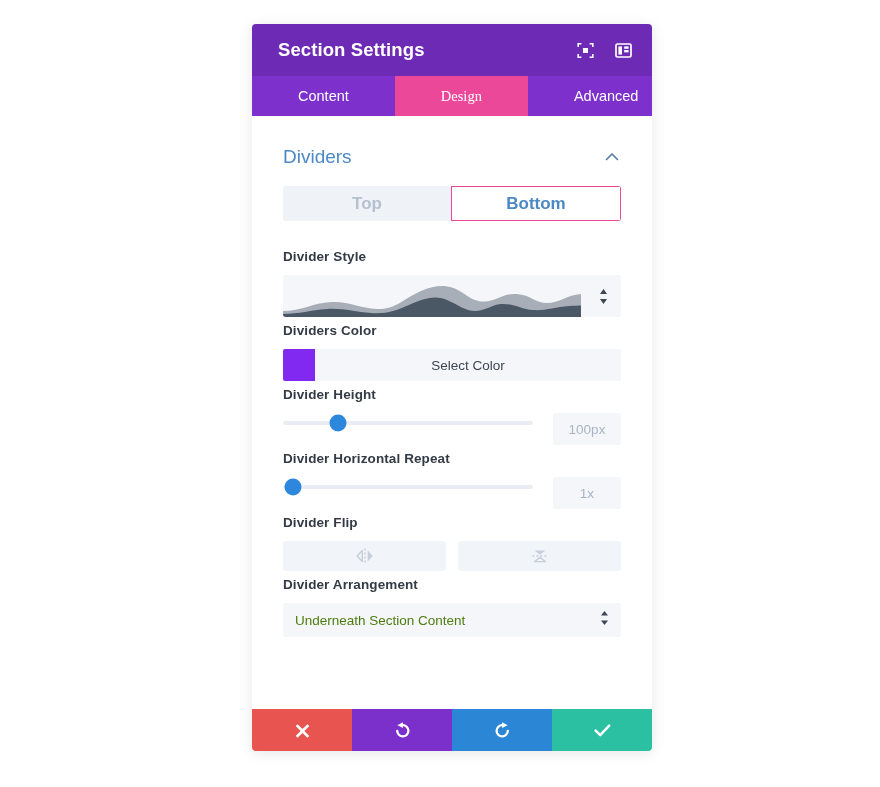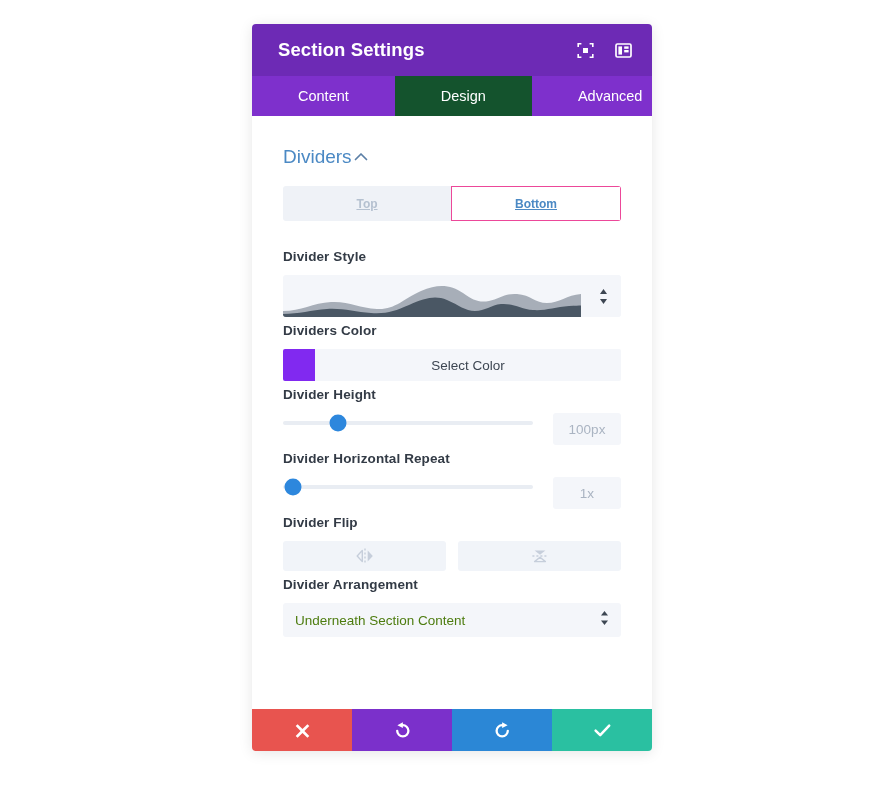--- a/index.html
+++ b/index.html
@@ -69,35 +69,35 @@
     padding: 0 46px;
     height: 40px;
     display: flex;
     align-items: center;
     justify-content: center;
     color: #ffffff;
     font-size: 14.5px;
     cursor: pointer;
     white-space: nowrap;
   }
-  .tab.active { background: #14532d; }
+  .tab.active { background: #ec4899; font-family: Liberation Serif, serif; }
 
   
   .panel-body {
     flex: 1;
     background: #ffffff;
     padding: 0 31px;
     overflow: hidden;
     position: relative;
   }
 
   .section-head {
     display: flex;
     align-items: center;
-    justify-content: flex-start;
+    justify-content: space-between;
     height: 70px;
     padding-top: 12px;
   }
   .section-title {
     color: #4b89c4;
     font-size: 19px;
     font-weight: normal;
   }
   .chev { width: 18px; height: 18px; cursor: pointer; }
 
@@ -107,24 +107,23 @@
     height: 35px;
     margin-bottom: 28px;
     border-radius: 3px;
     overflow: hidden;
   }
   .seg {
     flex: 1;
     display: flex;
     align-items: center;
     justify-content: center;
-    font-size: 12px;
+    font-size: 17px;
     font-weight: bold;
     cursor: pointer;
-    text-decoration: underline;
   }
   .seg.off {
     background: #eff2f7;
     color: #b5c1d0;
   }
   .seg.on {
     background: #ffffff;
     color: #4b89c4;
     border: 1px solid #ec4899;
   }

